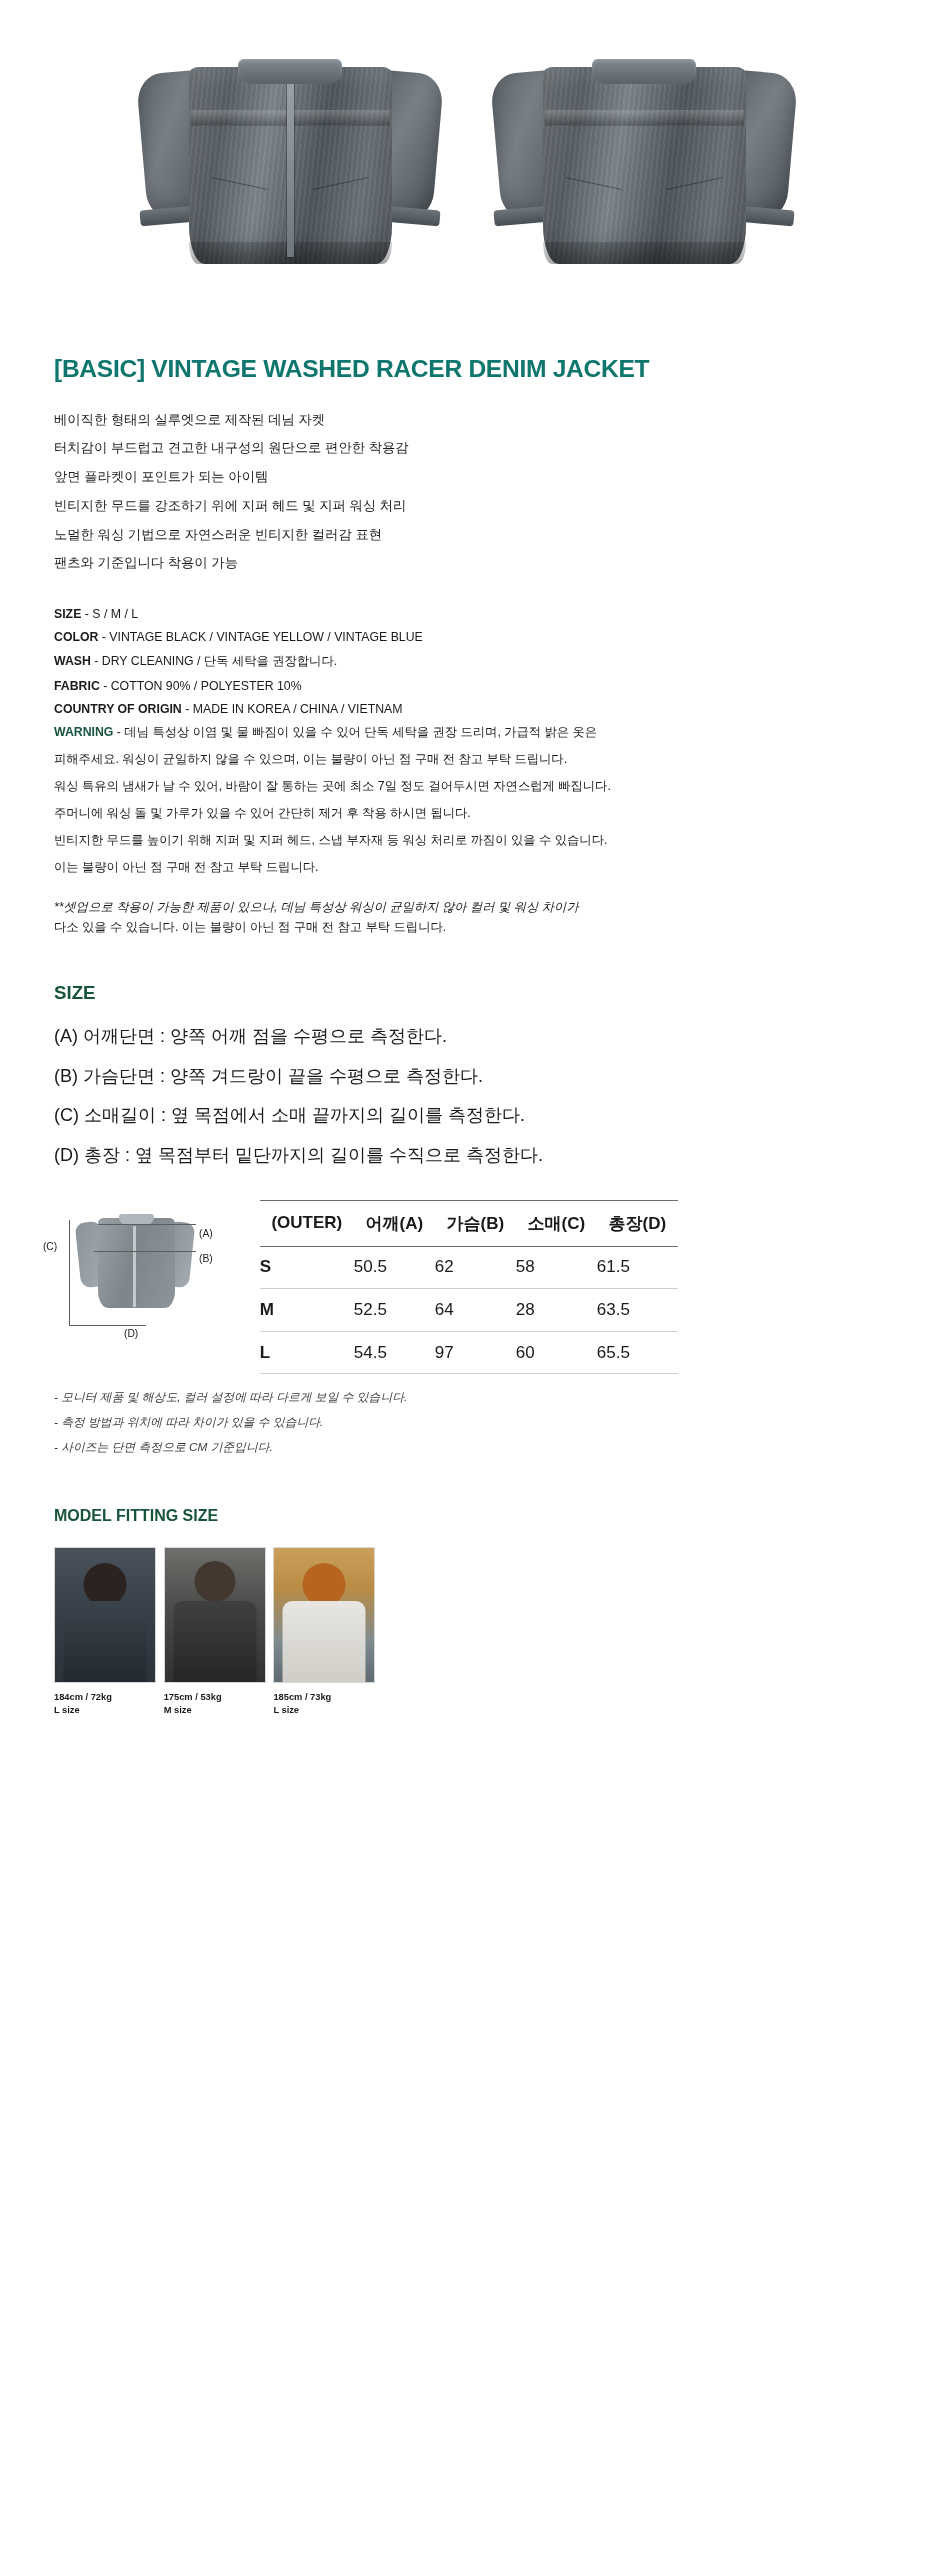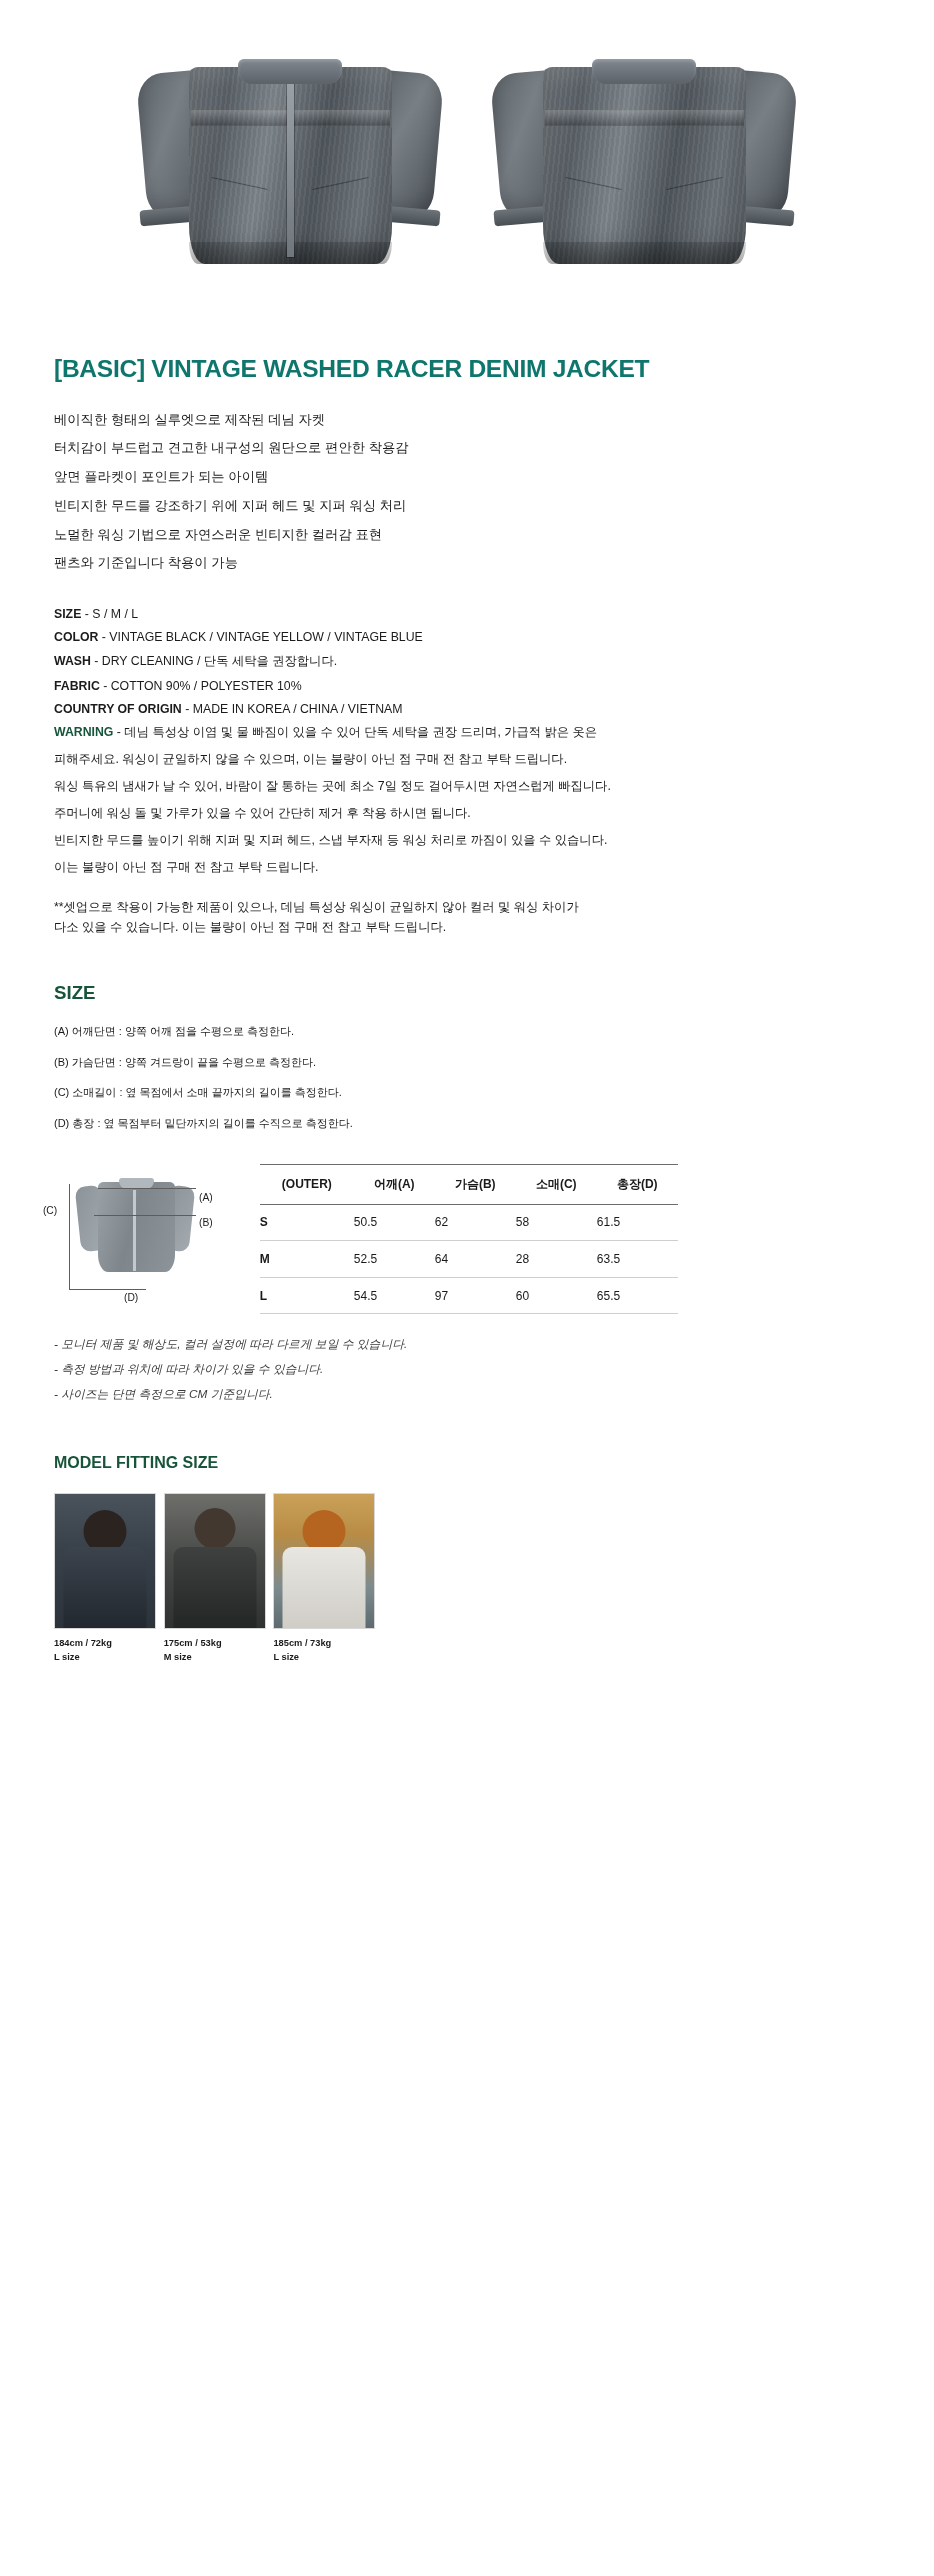--- a/index.html
+++ b/index.html
@@ -88,28 +88,28 @@
     letter-spacing: -0.3px;
   }
   .desc { margin: 27.5px 0 0 54px; }
   .desc p { margin: 0 0 10.8px 0; font-size: 13.3px; color: #1b1b1b; }
 
   .specs { margin: 35px 0 0 54px; width: 806px; }
   .specs .row { font-size: 12.3px; margin-bottom: 8.8px; color: #1b1b1b; }
   .specs .row b { font-weight: bold; }
   .specs .warn b { color: #16543b; }
   .specs .cont { margin: 0 0 7.9px 0; font-size: 12.3px; line-height: 1.55; }
-  .specs .note { margin-top: 19.7px; font-size: 12.3px; line-height: 1.75; }
+  .specs .note { margin-top: 19.7px; font-size: 12.3px; line-height: 1.75; font-style: italic; }
 
   .h2 {
     margin: 45px 0 0 54px;
     font-size: 18.7px; font-weight: bold; color: #17543a;
   }
   .size-lines { margin: 19.7px 0 0 54px; }
-  .size-lines p { margin: 0 0 15.7px 0; font-size: 11px; }
+  .size-lines p { margin: 0 0 15.7px 0; font-size: 18px; }
 
   
   .chart-wrap { margin: 33px 0 0 39px; display: flex; align-items: flex-start; }
   .diagram { width: 211px; height: 157px; position: relative; }
   .diagram .mini { position:absolute; left:37px; top:7.9px; width:118px; height:118px; }
   .mini .m-body {
     position:absolute; left:21.6px; top:9.8px; width:77px; height:90px;
     background: linear-gradient(105deg,#9aa1a7,#7e858b 45%,#8d949a);
     border-radius:5.9px 5.9px 9.8px 9.8px / 4.9px 4.9px 17.7px 17.7px;
   }
@@ -127,21 +127,21 @@
   .mini .m-plk{ position:absolute; left:57px; top:17.7px; width:2.9px; height:81px; background:#c3cace; }
   .lbl { position:absolute; font-size:10.3px; color:#222; }
   .lbl-a { left:160px; top:27.5px; }
   .lbl-b { left:160px; top:53px; }
   .lbl-c { left:3.9px; top:41px; }
   .lbl-d { left:85px; top:128px; }
   .ln { position:absolute; background:#5d5d5d; }
 
   table.sizes { border-collapse: collapse; margin-left: 9.8px; }
   table.sizes th, table.sizes td {
-    font-size: 12px; padding: 10.8px 0;
+    font-size: 17px; padding: 10.8px 0;
     width: 81px; border-bottom: 1px solid #cfcfcf;
   }
   table.sizes th:first-child, table.sizes td:first-child { width: 94px; }
   table.sizes thead th { border-top: 1px solid #6b6b6b; border-bottom: 1px solid #6b6b6b; font-weight: bold; }
   table.sizes tbody td:first-child { font-weight: bold; }
 
   .chart-notes { margin: 16px 0 0 54px; font-style: italic; }
   .chart-notes p { margin: 0 0 8.8px 0; font-size: 11.8px; color: #3a3a3a; }
 
   

